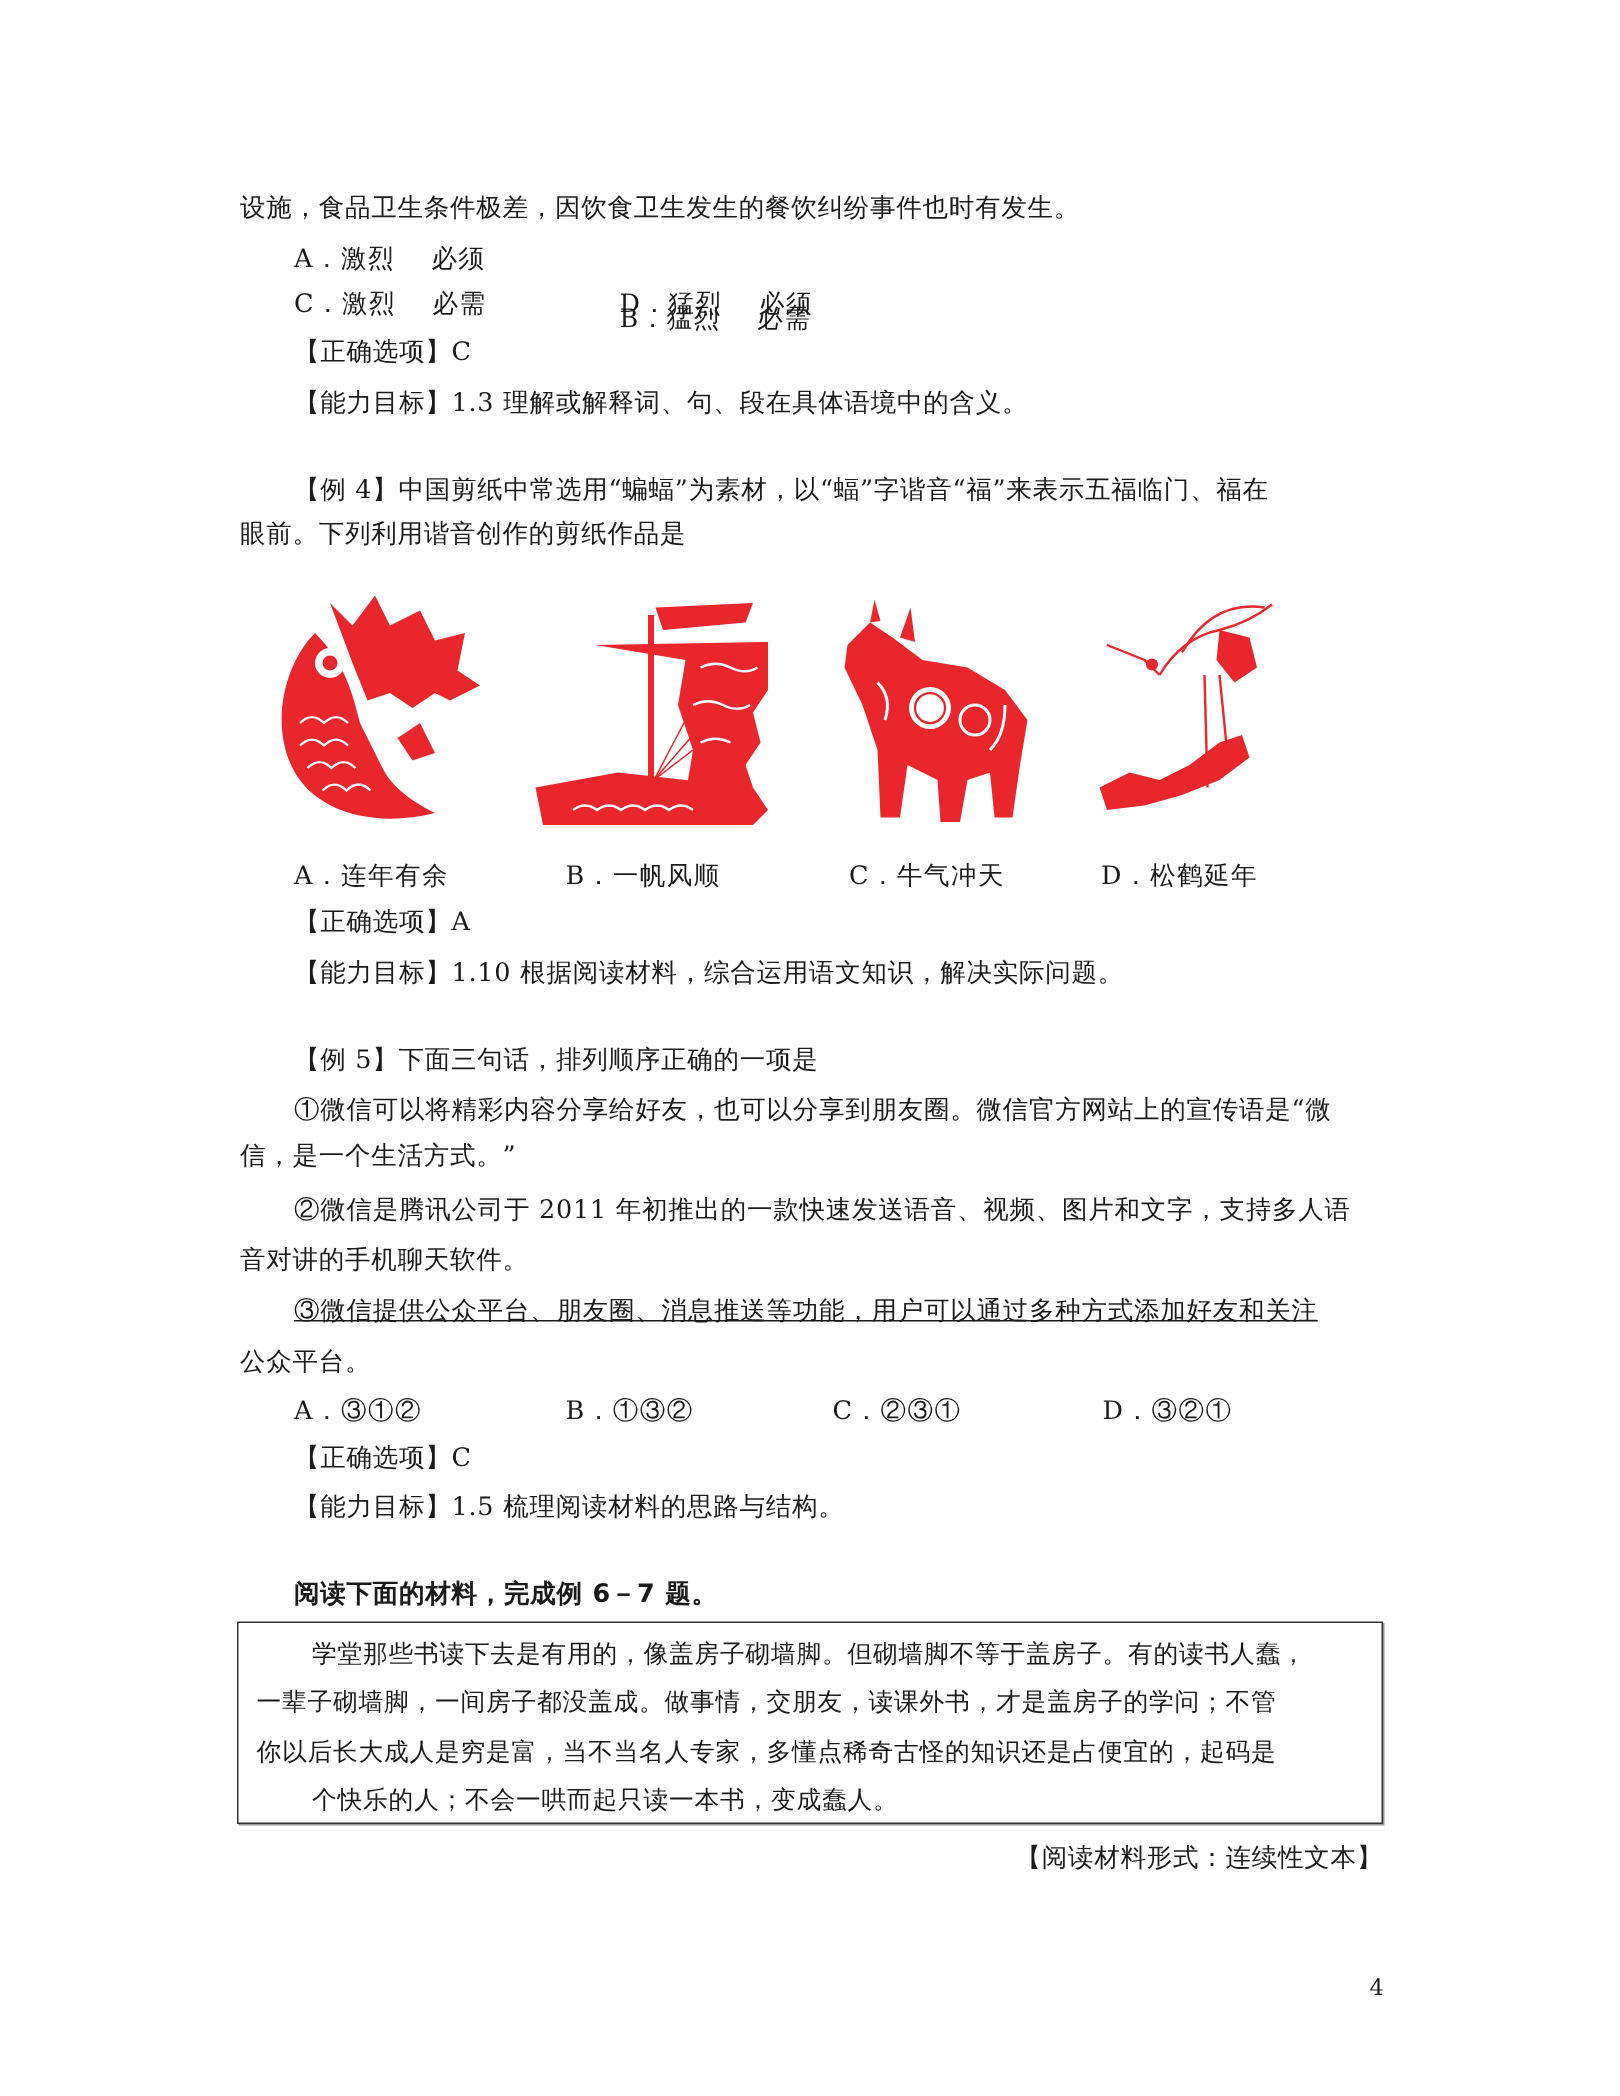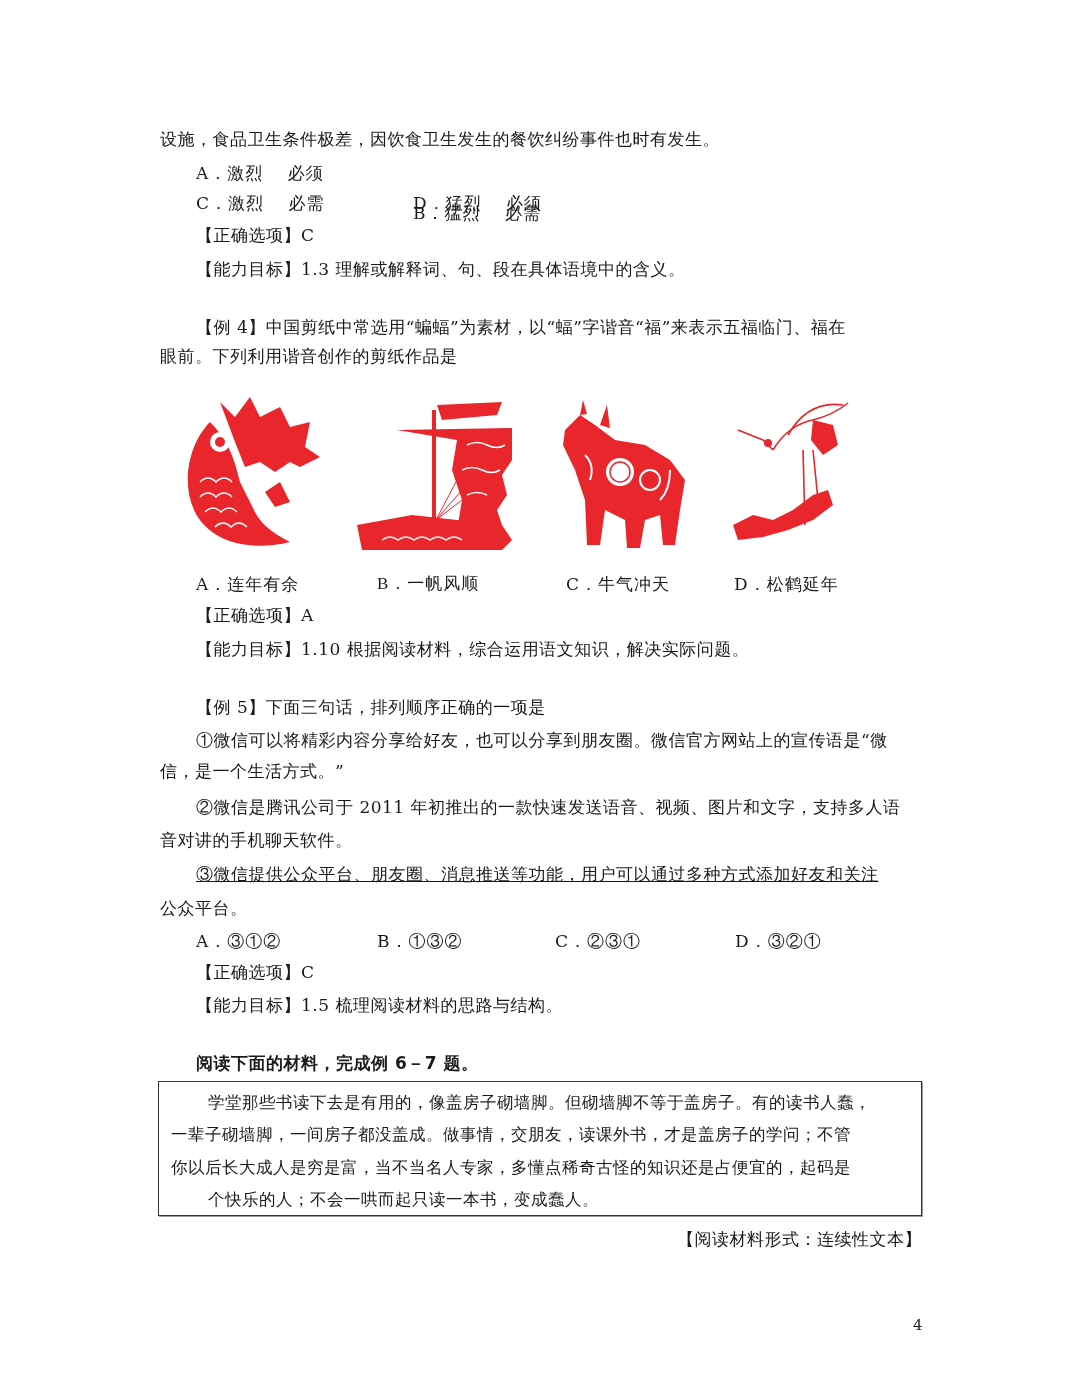--- a/index.html
+++ b/index.html
@@ -86,21 +86,21 @@
     <line x1="80" y1="55" x2="85" y2="105"></line>
   </g>
   <g fill="#e8262b">
     <path d="M80 25 L100 30 L105 50 L90 60 L78 45 Z"></path>
     <circle cx="35" cy="48" r="4"></circle>
     <path d="M0 130 L20 120 L40 125 L60 115 L80 100 L95 95 L100 110 L80 125 L55 135 L30 142 L5 145 Z"></path>
   </g>
 </svg>
 
 <div class="opt" style="left:196px; top:574px;">A．连年有余</div>
-<div class="opt" style="left:377px; top:574px;font-family:Liberation Serif, serif;">B．一帆风顺</div>
+<div class="opt" style="left:377px; top:574px;">B．一帆风顺</div>
 <div class="opt" style="left:566px; top:574px;">C．牛气冲天</div>
 <div class="opt" style="left:734px; top:574px;">D．松鹤延年</div>
 <div class="line" style="left:196px; top:605px;">【正确选项】A</div>
 <div class="line" style="left:196px; top:639px;">【能力目标】1.10 根据阅读材料，综合运用语文知识，解决实际问题。</div>
 
 <div class="line" style="left:196px; top:697px;">【例 5】下面三句话，排列顺序正确的一项是</div>
 <div class="line" style="left:196px; top:730px;">①微信可以将精彩内容分享给好友，也可以分享到朋友圈。微信官方网站上的宣传语是“微</div>
 <div class="line" style="left:160px; top:738px;margin-top:23px;">信，是一个生活方式。”</div>
 <div class="line" style="left:196px; top:797px;">②微信是腾讯公司于 2011 年初推出的一款快速发送语音、视频、图片和文字，支持多人语</div>
 <div class="line" style="left:160px; top:830px;">音对讲的手机聊天软件。</div>

